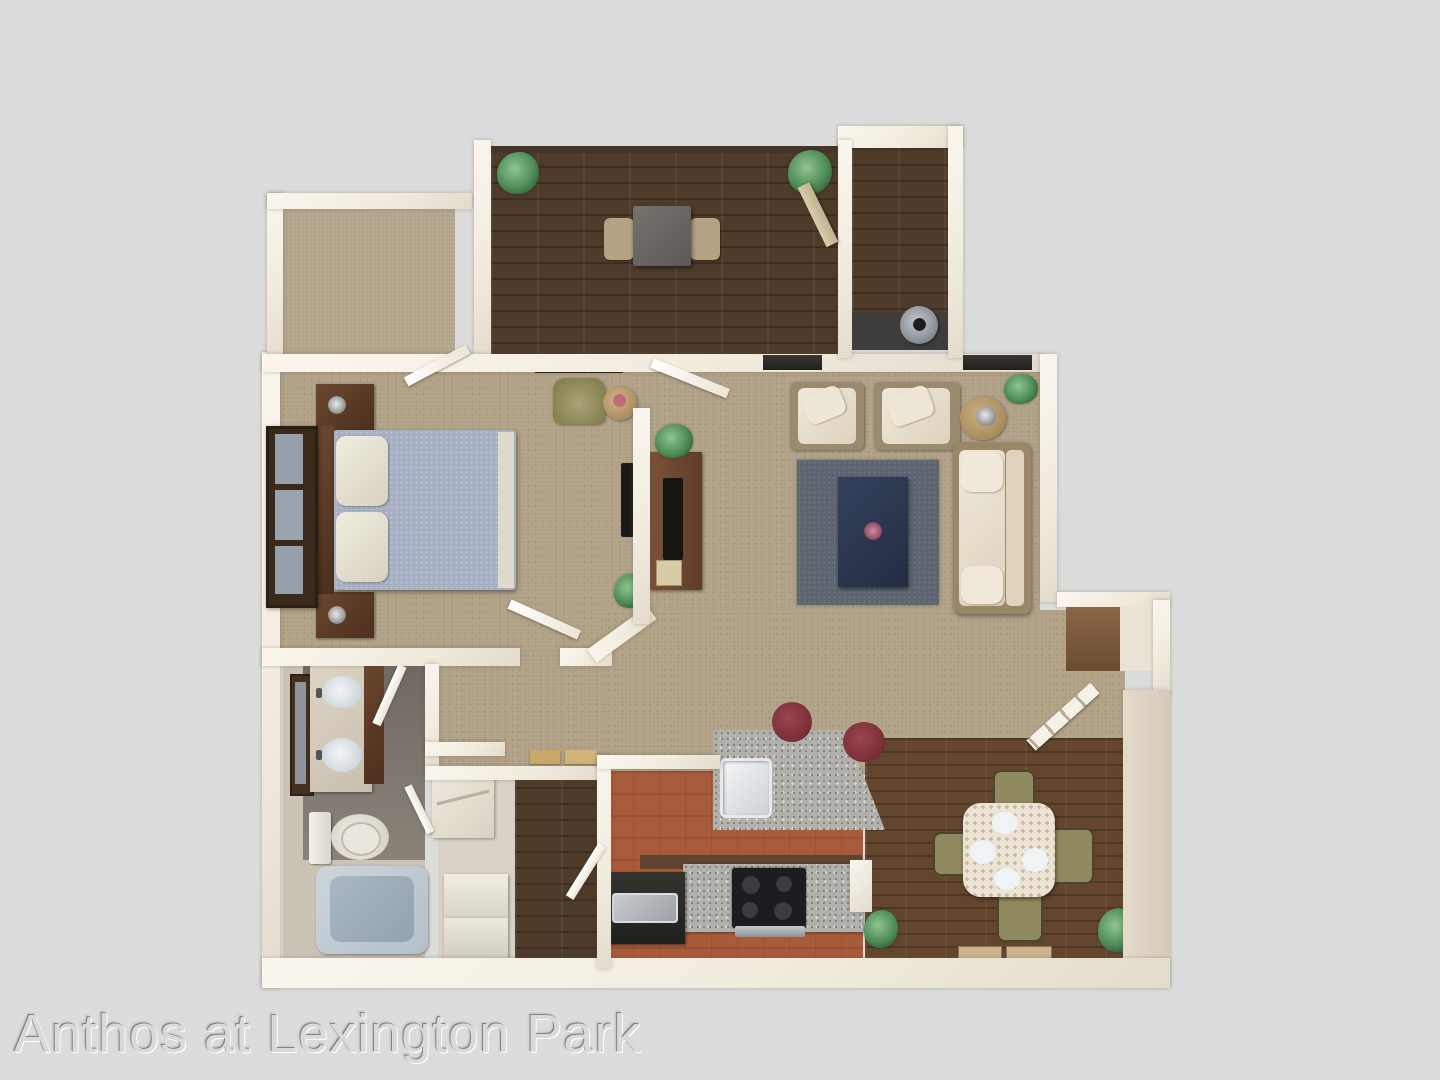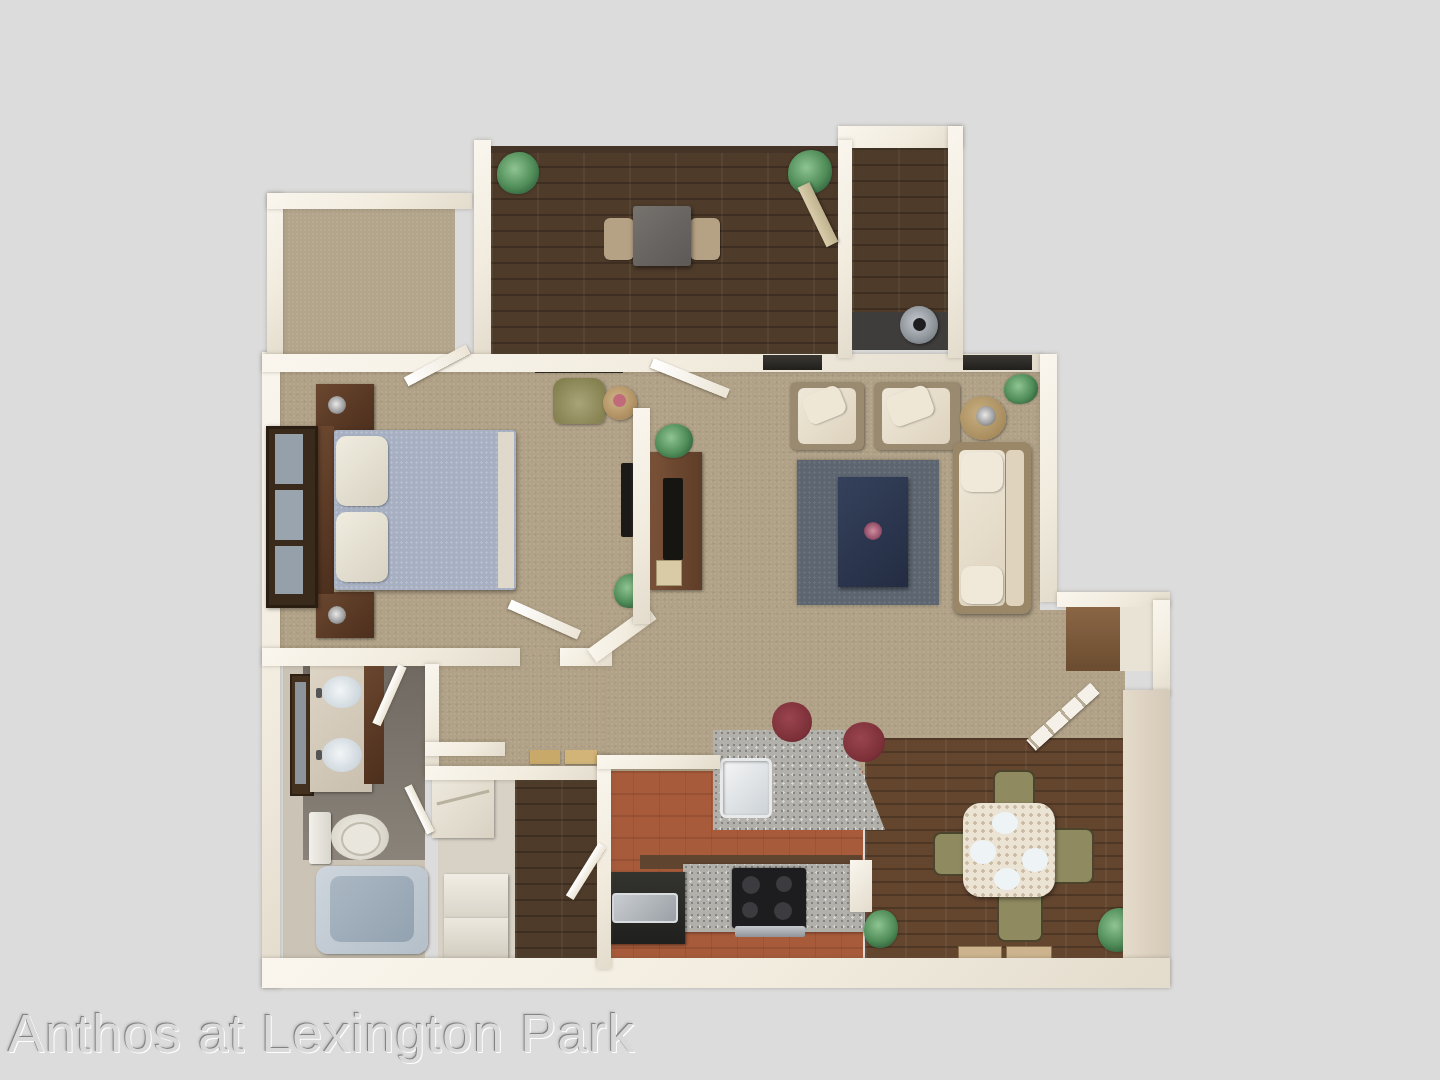--- a/index.html
+++ b/index.html
@@ -195,15 +195,15 @@
 
   <div class="abs doorleaf" style="left:398px;top:344px;width:70px;height:10px;transform:rotate(-28deg);transform-origin:100% 50%;"></div>
   <div class="abs doorleaf" style="left:652px;top:358px;width:82px;height:10px;transform:rotate(22deg);transform-origin:0 50%;"></div>
   <div class="abs" style="left:797px;top:185px;width:13px;height:66px;transform:rotate(-26deg);transform-origin:50% 0;background:linear-gradient(90deg,#d9cdab,#bfb18d);box-shadow:1px 1px 3px rgba(0,0,0,.4);"></div>
   <div class="abs doorleaf" style="left:503px;top:630px;width:76px;height:10px;transform:rotate(24deg);transform-origin:100% 50%;"></div>
   <div class="abs doorleaf" style="left:398px;top:666px;width:9px;height:64px;transform:rotate(24deg);transform-origin:50% 0;"></div>
   <div class="abs doorleaf" style="left:404px;top:786px;width:8px;height:52px;transform:rotate(-26deg);transform-origin:50% 0;"></div>
   <div class="abs doorleaf" style="left:598px;top:845px;width:9px;height:62px;transform:rotate(32deg);transform-origin:50% 0;"></div>
   <div class="abs" style="left:1088px;top:688px;width:14px;height:86px;transform:rotate(48deg);transform-origin:50% 0;background:repeating-linear-gradient(180deg,#f5f1e8 0 18px,#b9ae98 18px 21px);box-shadow:1px 1px 3px rgba(0,0,0,.45);"></div>
 
-  <div class="abs watermark" style="left:8px;top:1002px;">Anthos at Lexington Park</div>
+  <div class="abs watermark" style="left:14px;top:1002px;">Anthos at Lexington Park</div>
 
 </div>
 
 </body></html>

